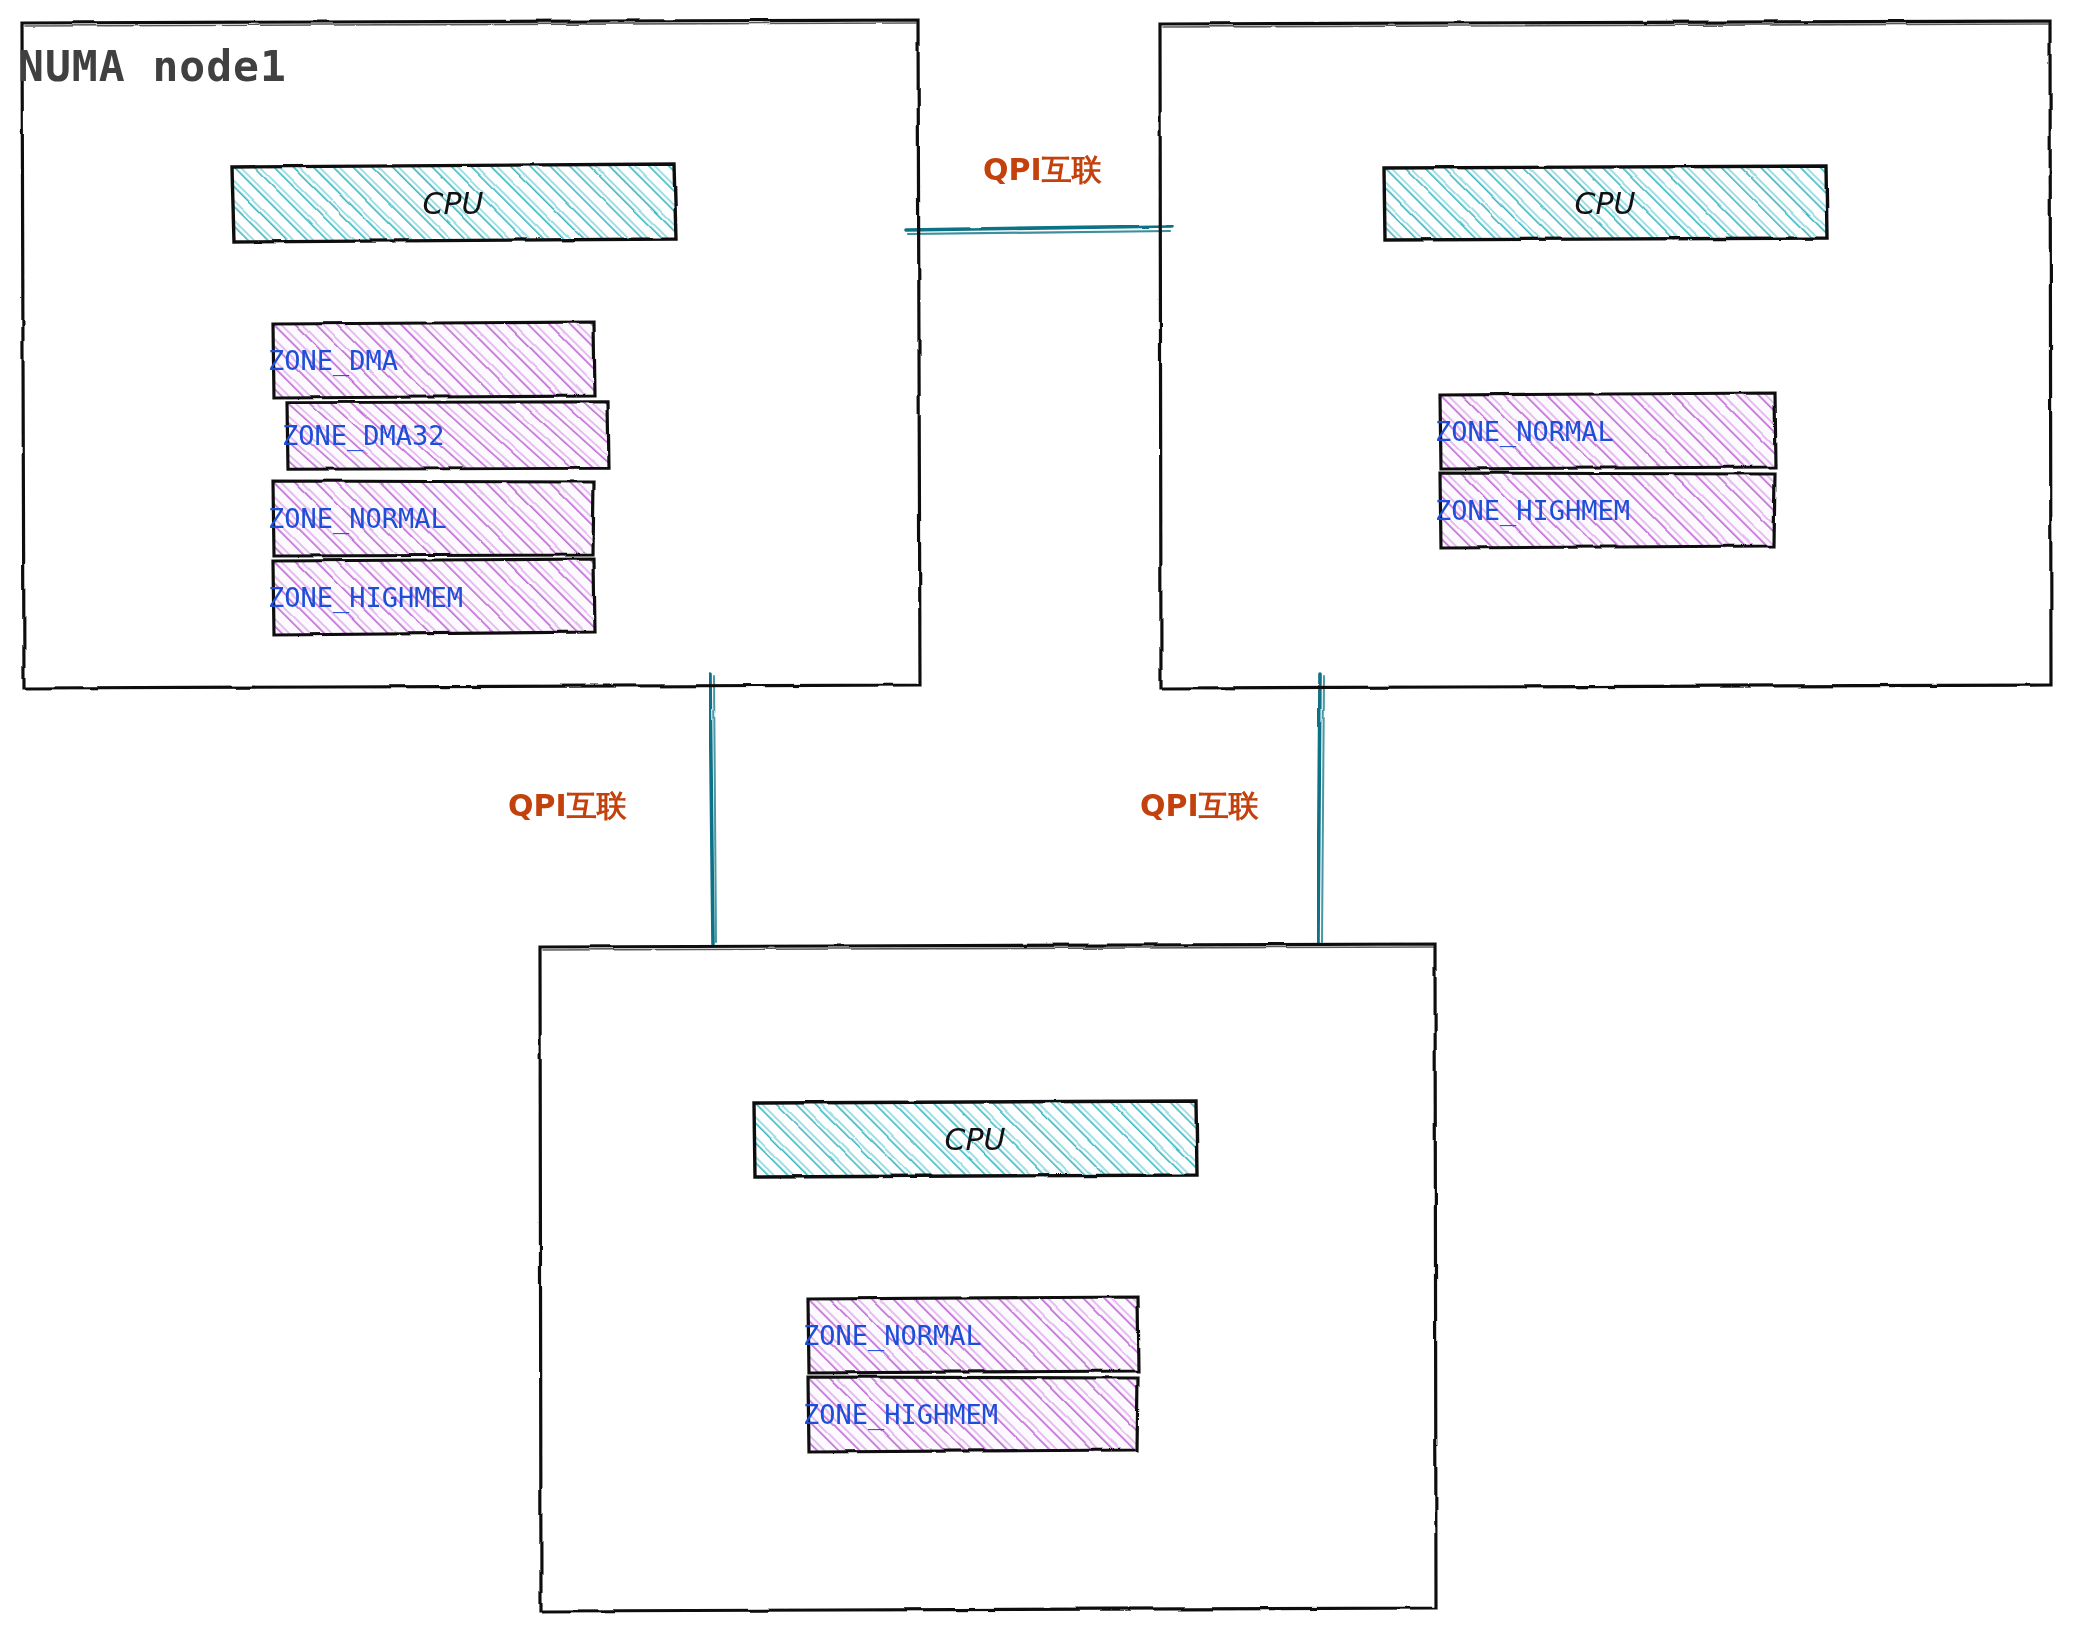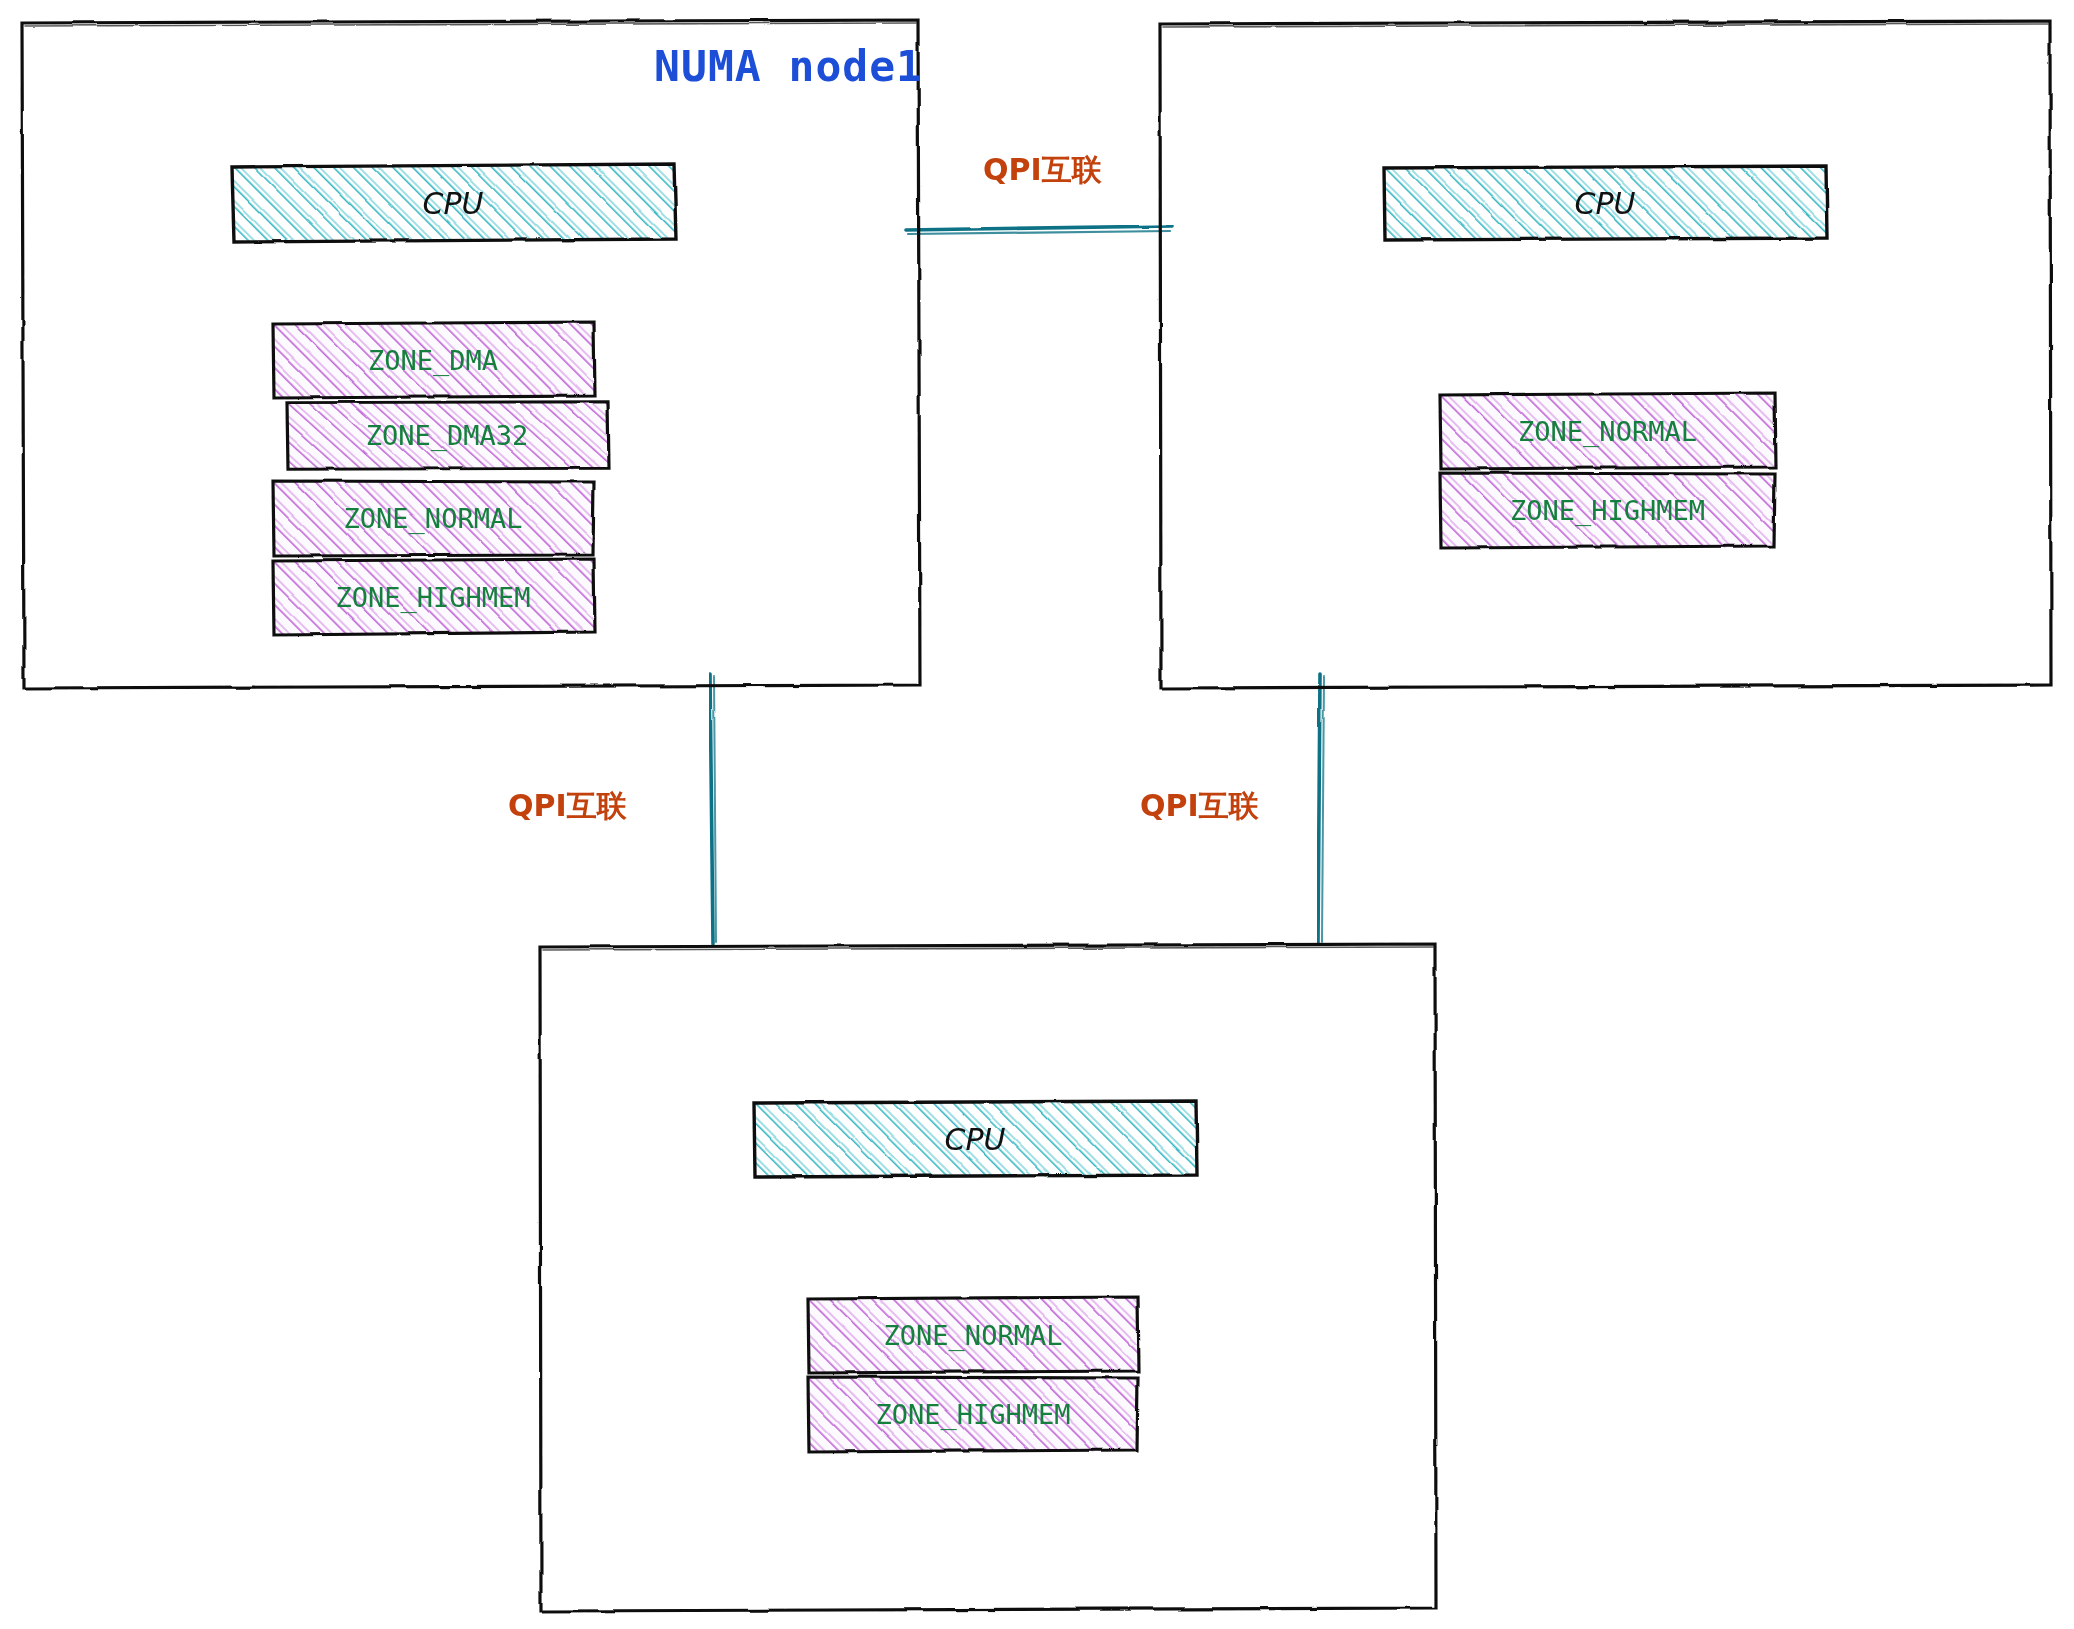--- a/index.html
+++ b/index.html
@@ -4,37 +4,37 @@
 <style>
   html,body{margin:0;padding:0;background:#ffffff;}
   body{width:2074px;height:1629px;position:relative;overflow:hidden;
        font-family:"DejaVu Sans","Liberation Sans",sans-serif;}
 
   #canvas{position:absolute;left:0;top:0;width:2074px;height:1629px;}
 
   
   .node{position:absolute;box-sizing:border-box;}
   .node .sketch-rect{position:absolute;left:0;top:0;width:100%;height:100%;}
-  .node-title{position:absolute;left:0;right:0;text-align:right;
-      color:#1d4ed8;font-family:"DejaVu Sans Mono","Liberation Mono",monospace;
+  .node-title{position:absolute;left:0;right:0;text-align:left;
+      color:#404040;font-family:"DejaVu Sans Mono","Liberation Mono",monospace;
       font-size:43px;font-weight:700;letter-spacing:1px;white-space:nowrap;}
 
   
   .cpu-box{position:absolute;box-sizing:border-box;}
   .cpu-box .fill{position:absolute;left:0;top:0;width:100%;height:100%;}
   .cpu-label{position:absolute;left:0;right:0;top:50%;transform:translateY(-50%);
       text-align:center;font-family:"DejaVu Sans","Liberation Sans",sans-serif;
       font-size:30px;color:#111;font-weight:400;font-style:italic;}
 
   
   .zone-box{position:absolute;box-sizing:border-box;}
   .zone-box .fill{position:absolute;left:0;top:0;width:100%;height:100%;}
   .zone-label{position:absolute;left:0;right:0;top:50%;transform:translateY(-50%);
-      text-align:center;font-family:"DejaVu Sans Mono","Liberation Mono",monospace;
-      font-size:27px;color:#15803d;letter-spacing:0px;white-space:nowrap;}
+      text-align:left;font-family:"DejaVu Sans Mono","Liberation Mono",monospace;
+      font-size:27px;color:#1d4ed8;letter-spacing:0px;white-space:nowrap;}
 
   
   .qpi-line{position:absolute;}
   .qpi-label{position:absolute;color:#c2410c;
       font-family:"DejaVu Sans","Liberation Sans",sans-serif;
       font-size:30px;font-weight:700;white-space:nowrap;}
 </style>
 </head>
 <body>
 

